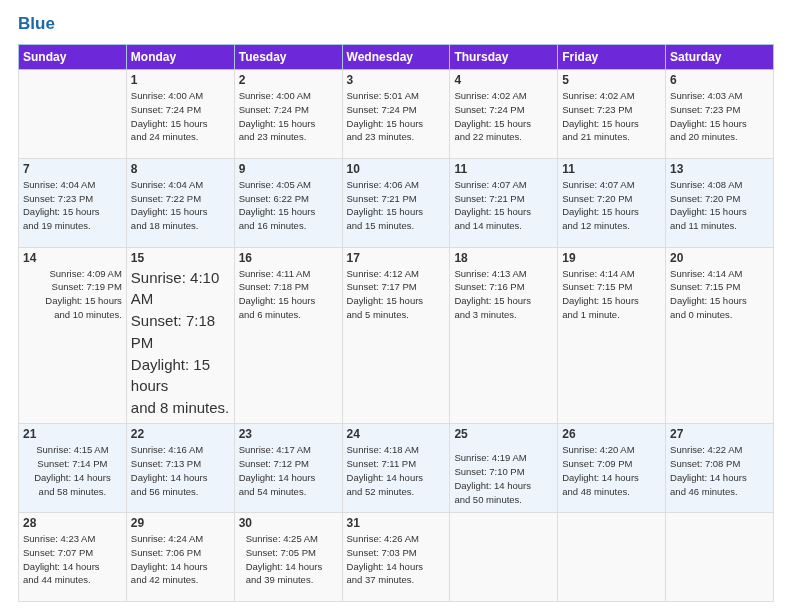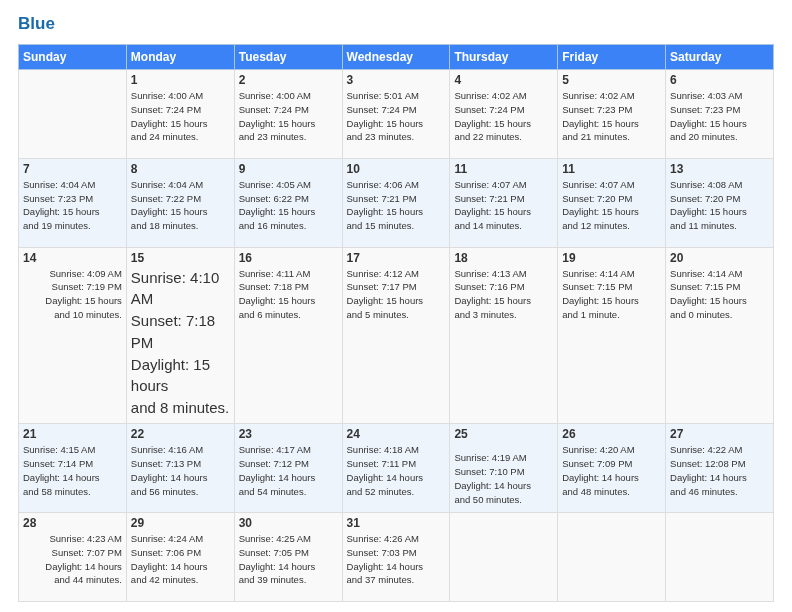--- a/index.html
+++ b/index.html
@@ -42,21 +42,21 @@
       color: #333;
     }
     .calendar {
       flex: 1;
       border: 1px solid #ccc;
       border-collapse: collapse;
       width: 100%;
       table-layout: fixed;
     }
     .calendar thead tr th {
-      background-color: #3b82f6;
+      background-color: #6d28d9;
       color: #fff;
       font-size: 12px;
       font-weight: bold;
       padding: 5px 4px;
       text-align: left;
       border: 1px solid #aac5e0;
     }
     .calendar tbody tr td {
       vertical-align: top;
       font-size: 10px;
@@ -253,21 +253,21 @@
             <span class="day-number">20</span>
             <div class="day-info" style="white-space: pre-line; font-size: 9.5px; line-height: 1.45;">Sunrise: 4:14 AM
 Sunset: 7:15 PM
 Daylight: 15 hours
 and 0 minutes.</div>
           </td>
         </tr>
         <tr>
           <td>
             <span class="day-number">21</span>
-            <div class="day-info" style="white-space: pre-line; font-size: 9.5px; line-height: 1.45;">Sunrise: 4:15 AM
+            <div class="day-info" style="white-space: pre-line; font-size: 9.5px; line-height: 1.45; text-align: center;">Sunrise: 4:15 AM
 Sunset: 7:14 PM
 Daylight: 14 hours
 and 58 minutes.</div>
           </td>
           <td>
             <span class="day-number">22</span>
             <div class="day-info" style="white-space: pre-line; font-size: 9.5px; line-height: 1.45;">Sunrise: 4:16 AM
 Sunset: 7:13 PM
 Daylight: 14 hours
 and 56 minutes.</div>
@@ -296,43 +296,43 @@
           <td>
             <span class="day-number">26</span>
             <div class="day-info" style="white-space: pre-line; font-size: 9.5px; line-height: 1.45;">Sunrise: 4:20 AM
 Sunset: 7:09 PM
 Daylight: 14 hours
 and 48 minutes.</div>
           </td>
           <td>
             <span class="day-number">27</span>
             <div class="day-info" style="white-space: pre-line; font-size: 9.5px; line-height: 1.45;">Sunrise: 4:22 AM
-Sunset: 12:08 PM
+Sunset: 7:08 PM
 Daylight: 14 hours
 and 46 minutes.</div>
           </td>
         </tr>
         <tr>
           <td>
             <span class="day-number">28</span>
-            <div class="day-info" style="white-space: pre-line; font-size: 9.5px; line-height: 1.45; text-align: right;">Sunrise: 4:23 AM
+            <div class="day-info" style="white-space: pre-line; font-size: 9.5px; line-height: 1.45;">Sunrise: 4:23 AM
 Sunset: 7:07 PM
 Daylight: 14 hours
 and 44 minutes.</div>
           </td>
           <td>
             <span class="day-number">29</span>
             <div class="day-info" style="white-space: pre-line; font-size: 9.5px; line-height: 1.45;">Sunrise: 4:24 AM
 Sunset: 7:06 PM
 Daylight: 14 hours
 and 42 minutes.</div>
           </td>
           <td>
             <span class="day-number">30</span>
-            <div class="day-info" style="white-space: pre-line; font-size: 9.5px; line-height: 1.45;">Sunrise: 4:25 AM
+            <div class="day-info" style="white-space: pre-line; font-size: 9.5px; line-height: 1.45; margin-left: 7px;">Sunrise: 4:25 AM
 Sunset: 7:05 PM
 Daylight: 14 hours
 and 39 minutes.</div>
           </td>
           <td>
             <span class="day-number">31</span>
             <div class="day-info" style="white-space: pre-line; font-size: 9.5px; line-height: 1.45;">Sunrise: 4:26 AM
 Sunset: 7:03 PM
 Daylight: 14 hours
 and 37 minutes.</div>

